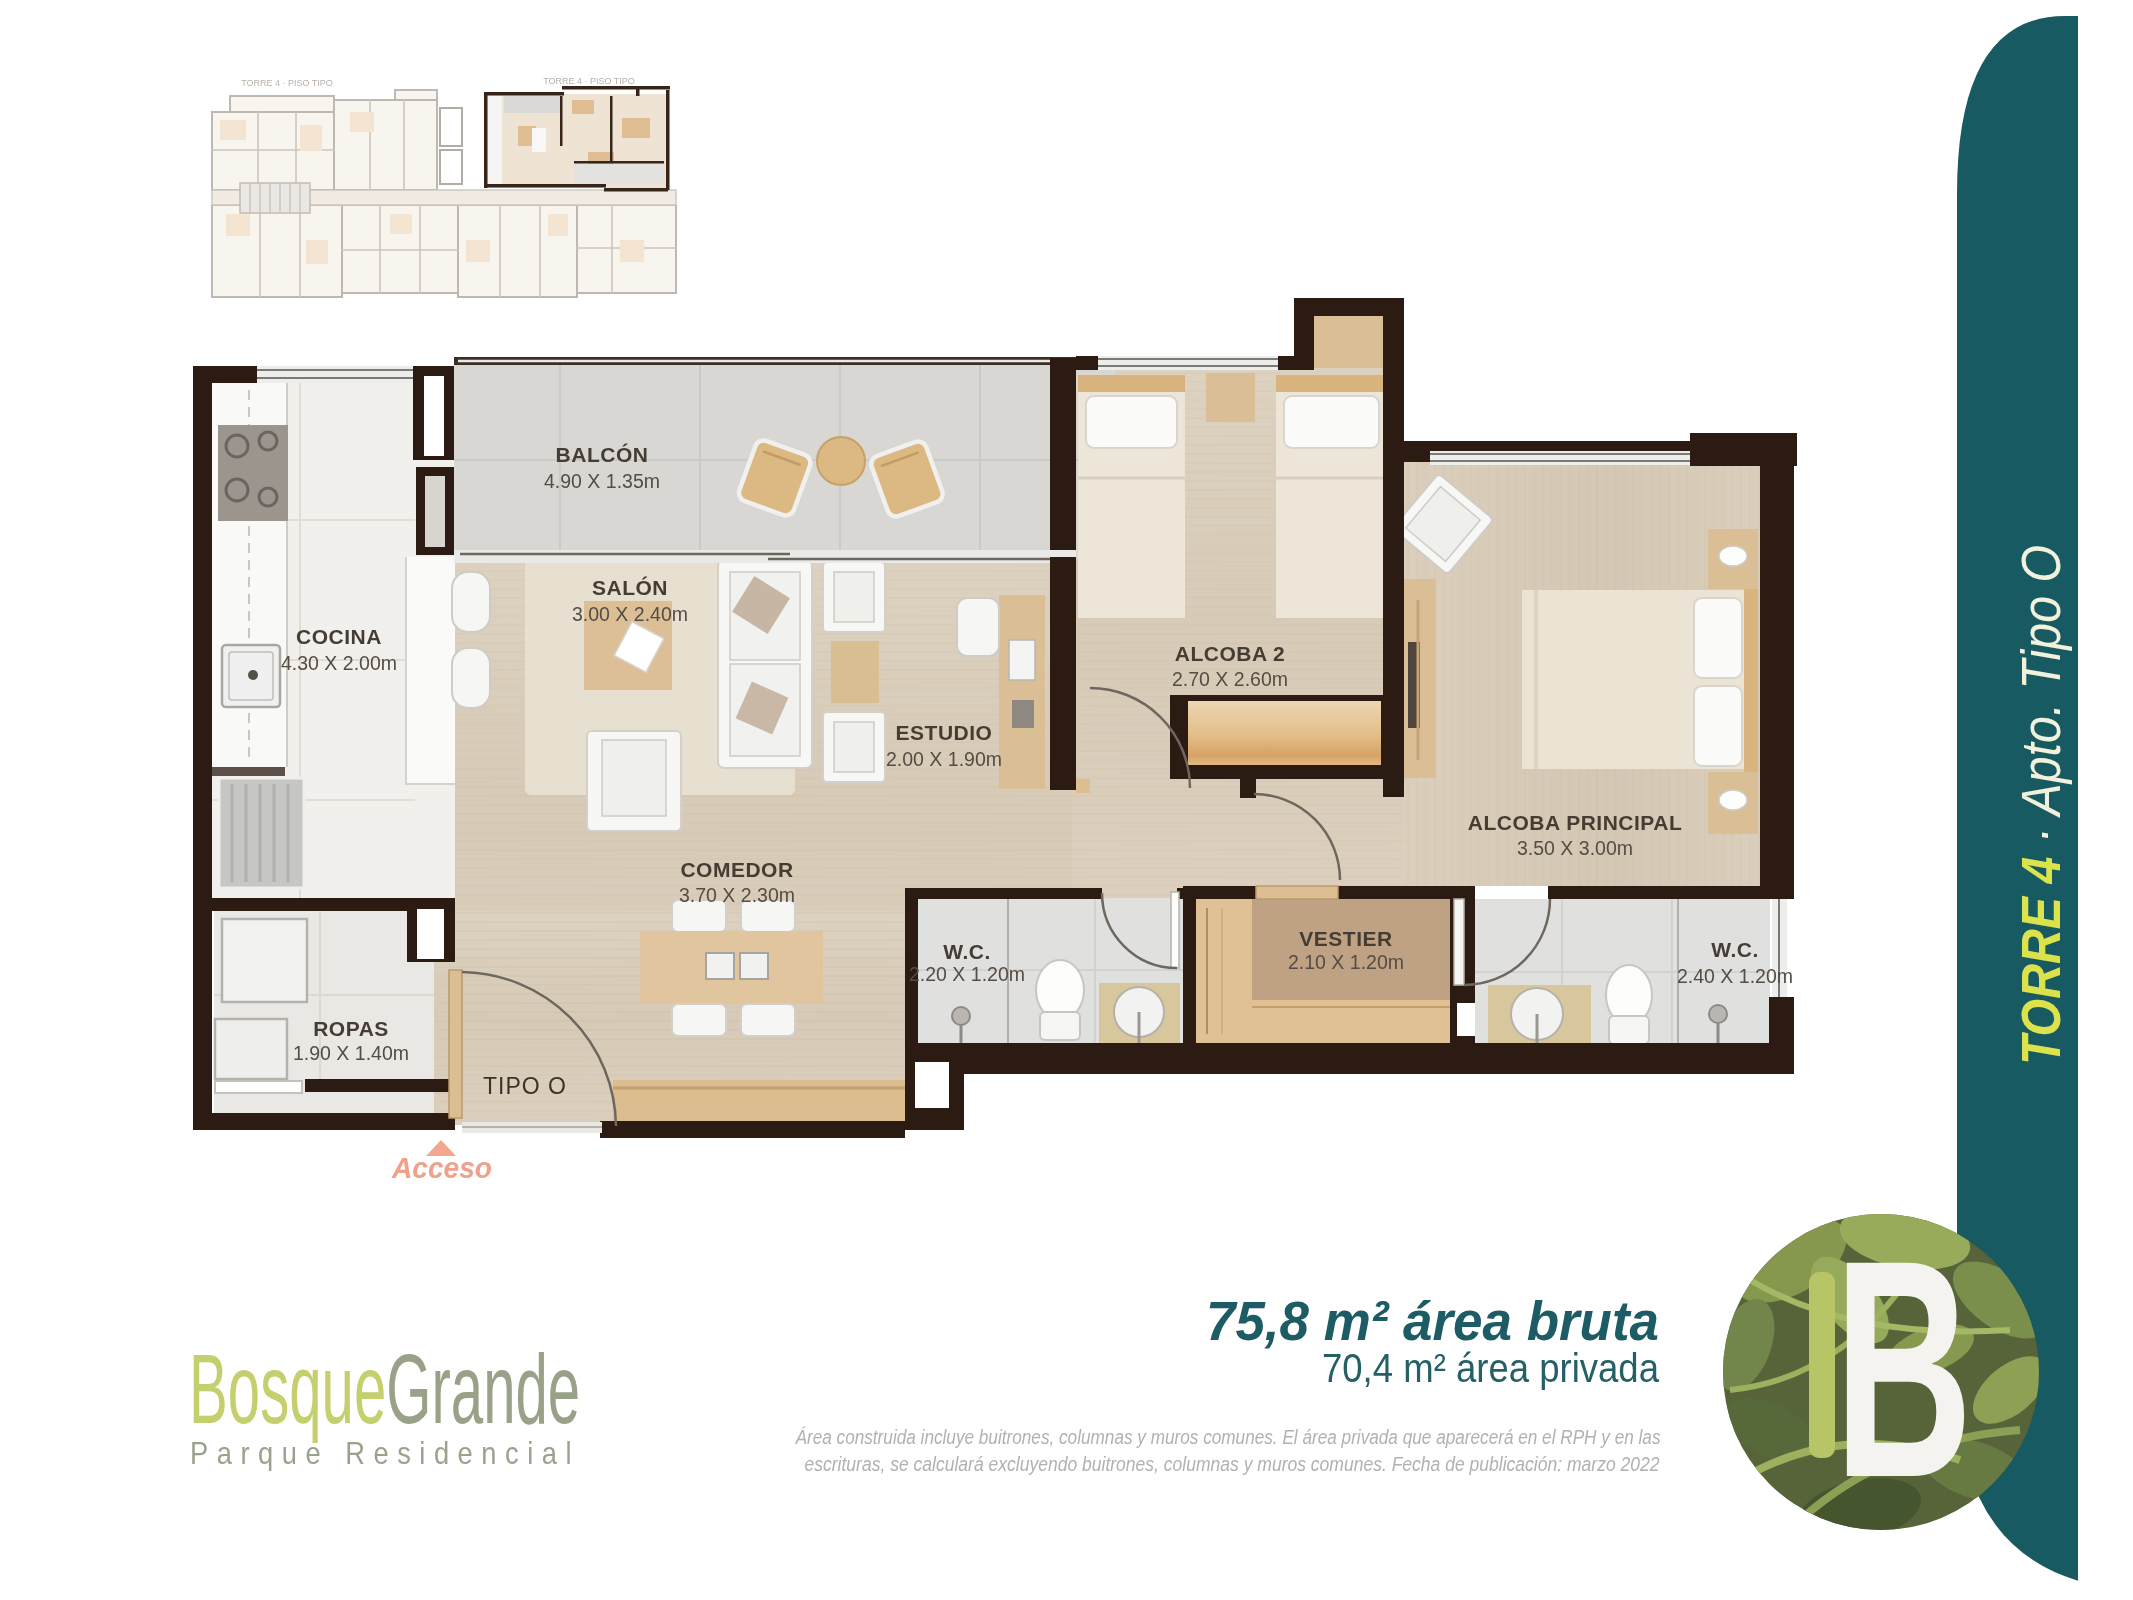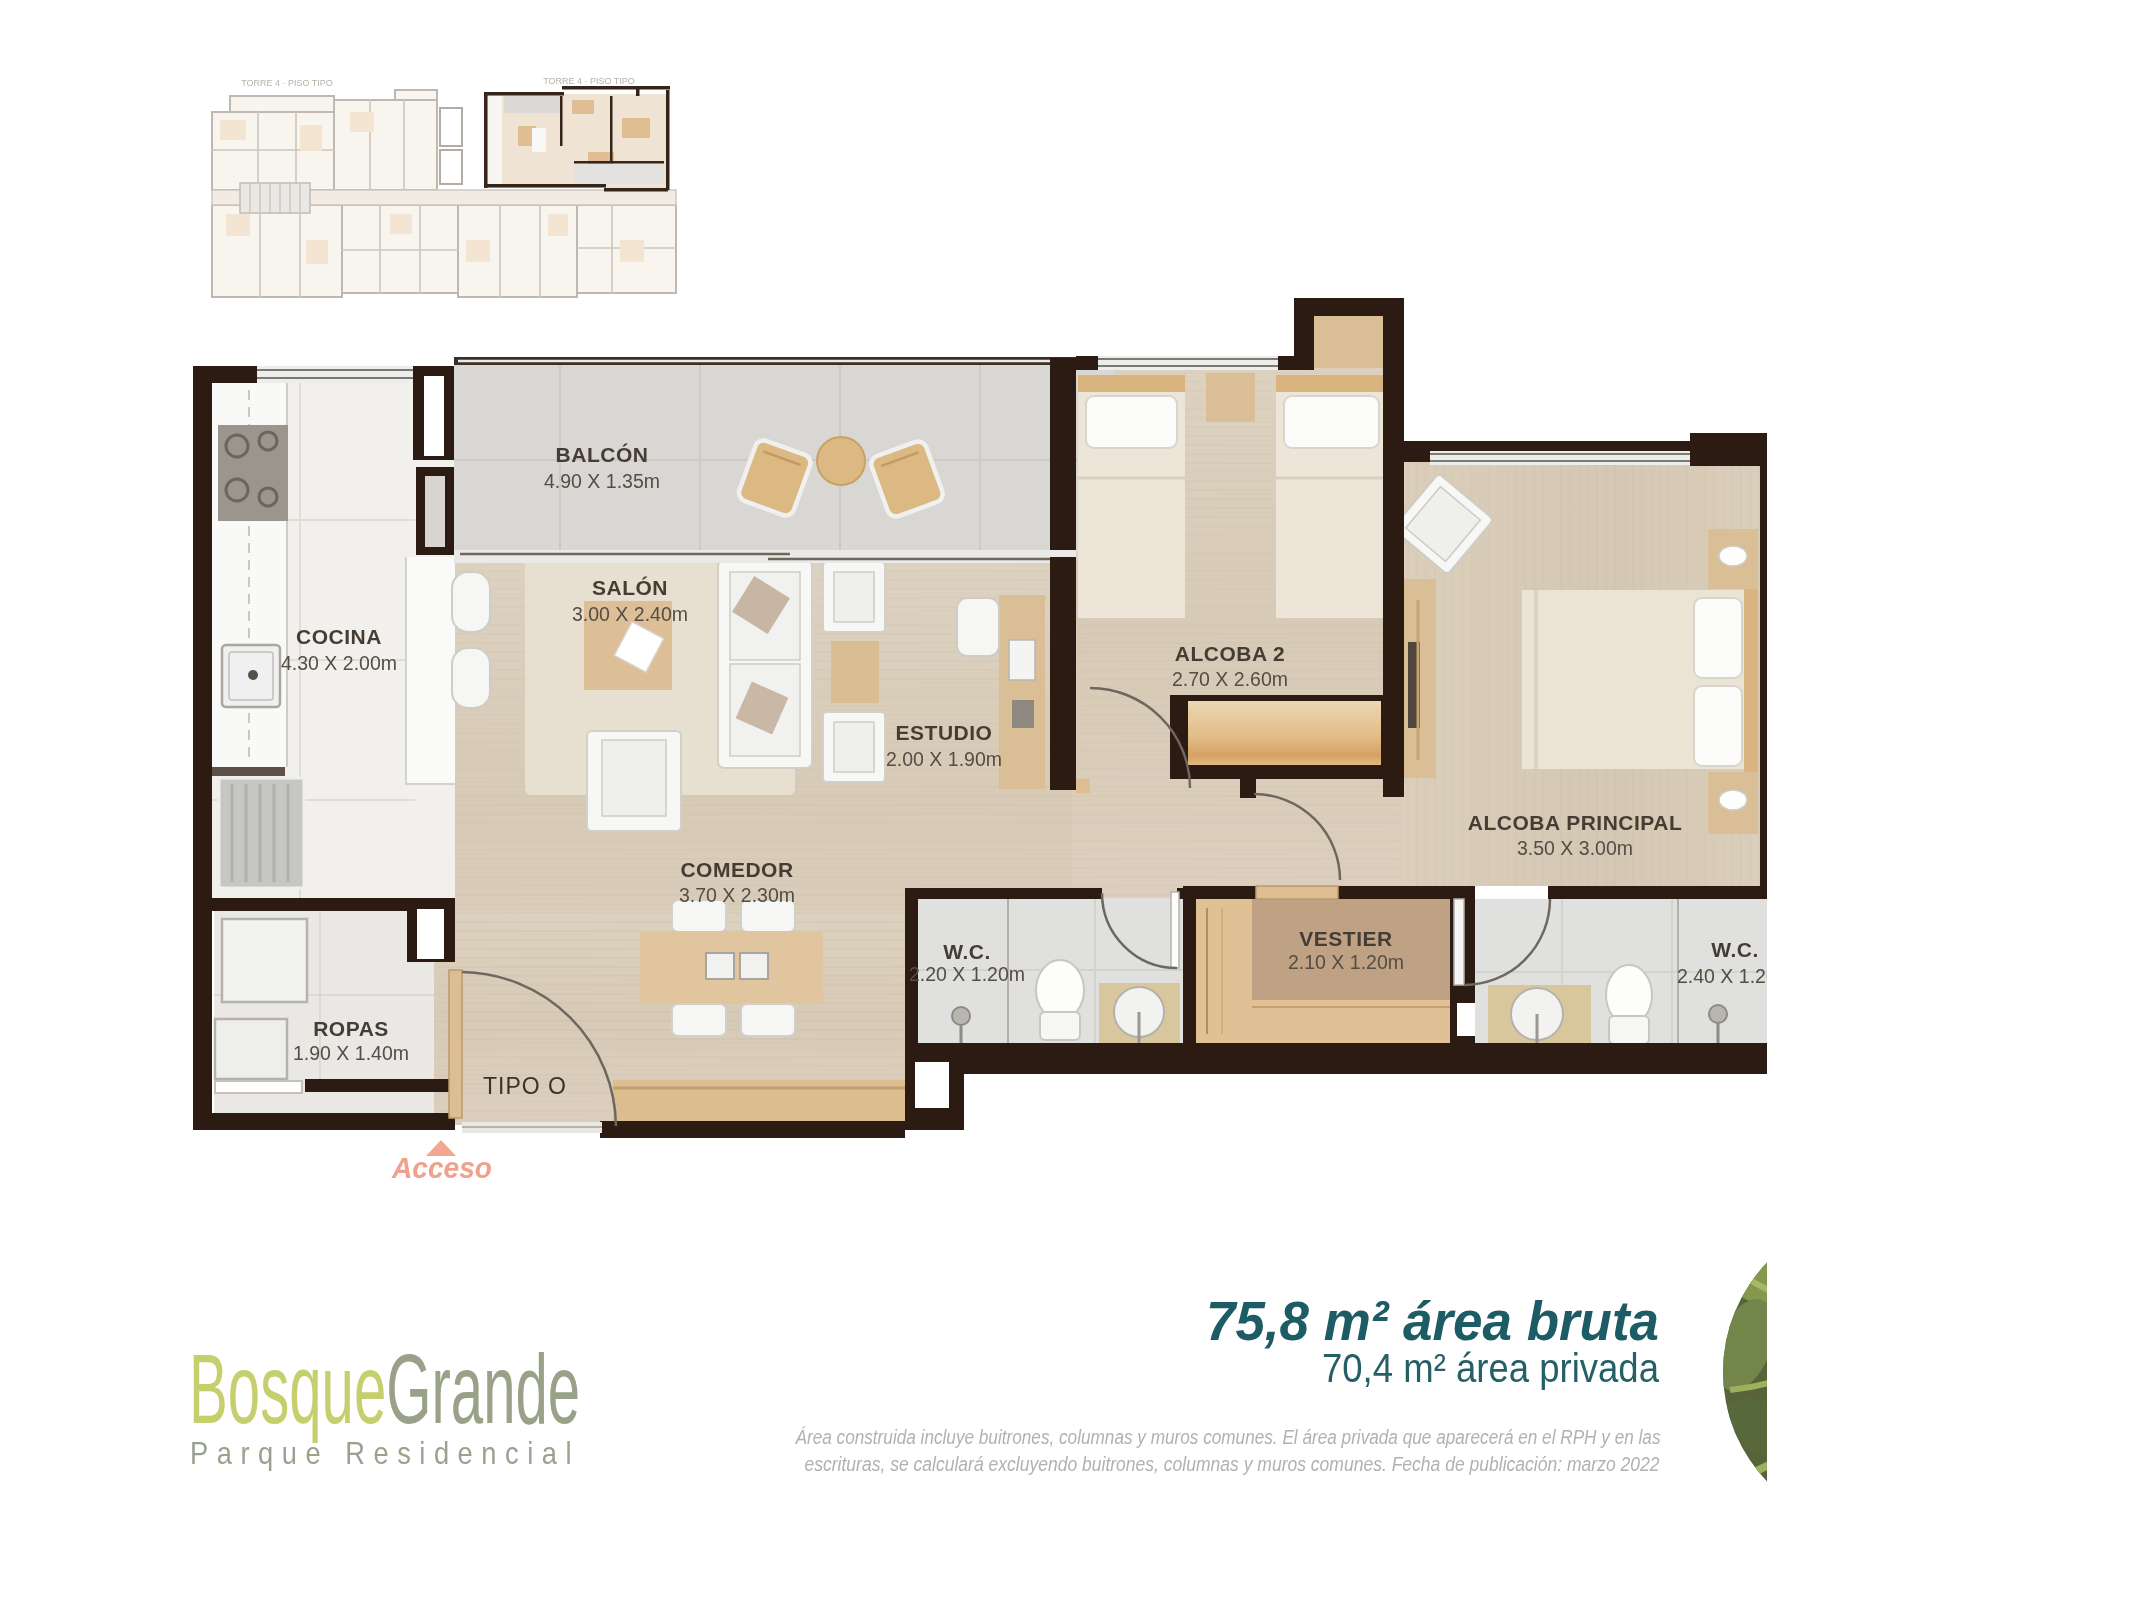--- a/index.html
+++ b/index.html
@@ -1,16 +1,16 @@
 <!DOCTYPE html>
 <html><head>
 <meta charset="utf-8">
 <style>
   html,body{margin:0;padding:0;background:#ffffff;}
-  .page{position:relative;width:1767px;height:1600px;overflow:hidden;font-family:"Liberation Sans",sans-serif;}
+  .page{position:relative;width:2078px;height:1600px;overflow:hidden;font-family:"Liberation Sans",sans-serif;}
   svg{display:block;}
 </style>
 </head>
 <body>
 <div class="page">
 <svg width="2133" height="1600" viewBox="0 0 2133 1600">
 <defs>
   <linearGradient id="woodH" x1="0" y1="0" x2="0" y2="1">
     <stop offset="0" stop-color="#ddd2c0"></stop>
     <stop offset="0.5" stop-color="#d7cab7"></stop>

